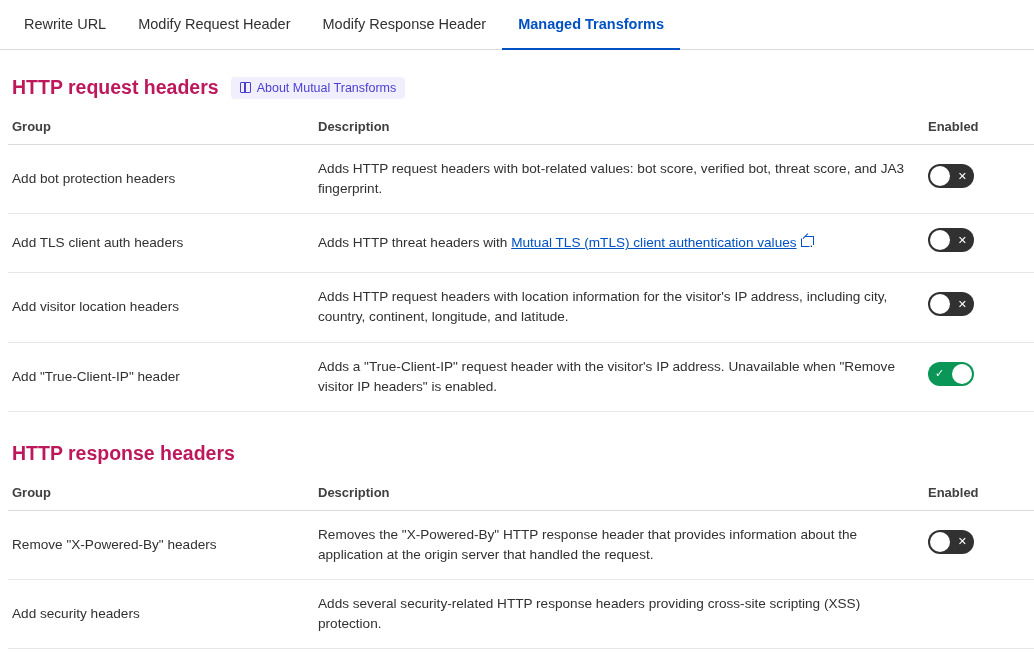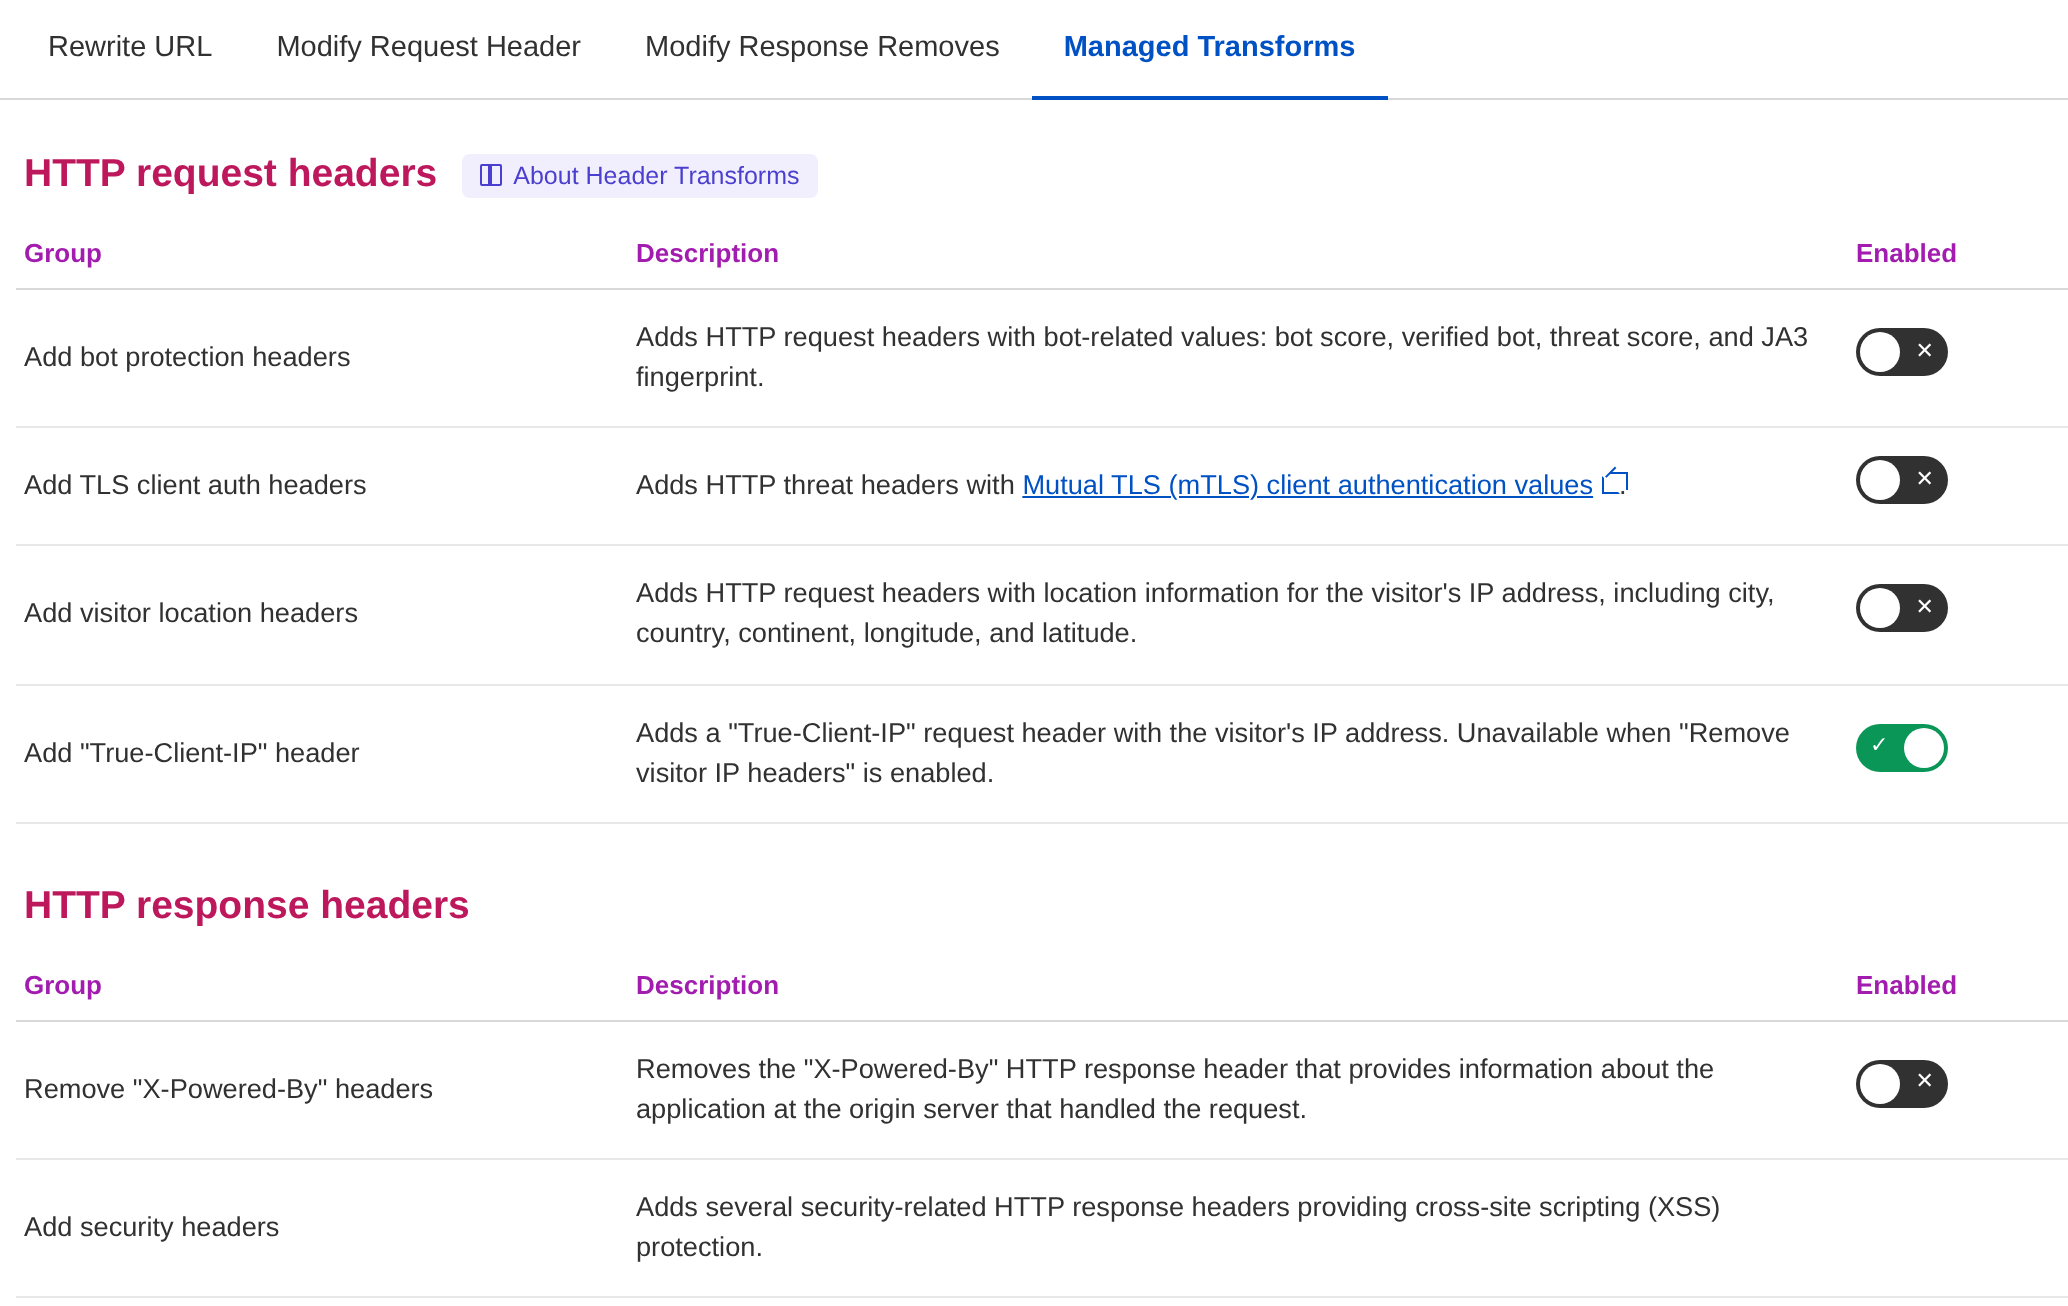--- a/index.html
+++ b/index.html
@@ -79,21 +79,21 @@
   table.mt {
     width: 1026px;
     margin: 0 4px;
     border-collapse: collapse;
     table-layout: fixed;
   }
   table.mt th {
     text-align: left;
     font-size: 13px;
     font-weight: bold;
-    color: #a21caf;
+    color: #404040;
     padding: 6px 4px 10px 4px;
     border-bottom: 1px solid #d9d9d9;
   }
   table.mt td {
     font-size: 13.6px;
     color: #313131;
     padding: 14px 4px;
     border-bottom: 1px solid #e7e7e7;
     vertical-align: middle;
     line-height: 1.48;
@@ -173,34 +173,34 @@
 <body>
 
 <div class="tabs">
   <div class="tab">
     <span>Rewrite URL</span>
   </div>
   <div class="tab">
     <span>Modify Request Header</span>
   </div>
   <div class="tab">
-    <span>Modify Response Removes</span>
+    <span>Modify Response Header</span>
   </div>
   <div class="tab active">
     <span>Managed Transforms</span>
   </div>
 </div>
 
 <div class="content">
 
   <div class="section-head">
     <h2 class="section-title">HTTP request headers</h2>
     <span class="pill">
       <span class="book"></span>
-      <span>About Header Transforms</span>
+      <span>About Mutual Transforms</span>
     </span>
   </div>
 
   <table class="mt">
     <thead>
       <tr>
         <th class="col-group">Group</th>
         <th class="col-desc">Description</th>
         <th class="col-en">Enabled</th>
       </tr>

